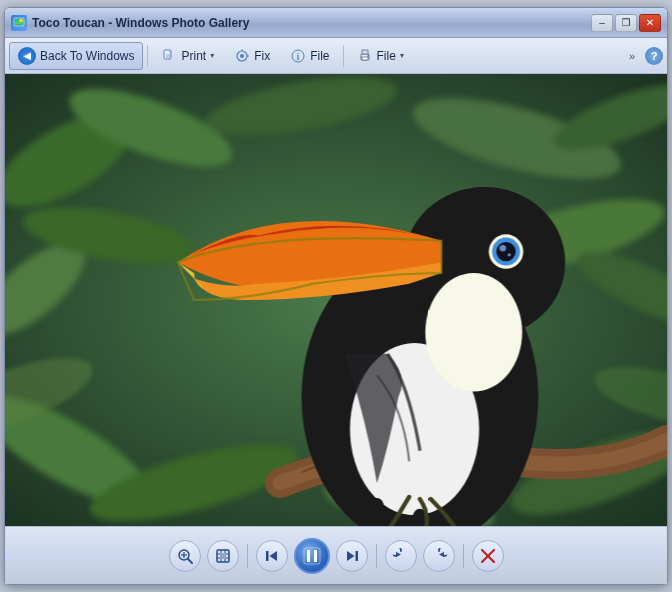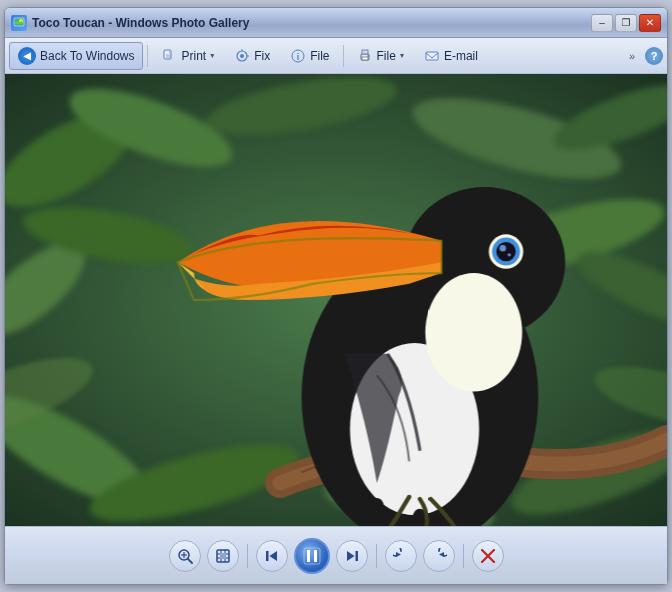--- a/index.html
+++ b/index.html
@@ -272,29 +272,20 @@
         <svg width="14" height="14" viewBox="0 0 14 14">
           <rect x="3" y="5" width="8" height="6" rx="1" fill="#e8e8e8" stroke="#607090" stroke-width="1"></rect>
           <rect x="4" y="1" width="6" height="4" fill="#d0d8f0" stroke="#607090" stroke-width="0.8"></rect>
           <rect x="4" y="8" width="6" height="3" fill="white" stroke="#607090" stroke-width="0.8"></rect>
           <circle cx="10" cy="7" r="0.7" fill="#2060c0"></circle>
         </svg>
       </div>
       <span>File</span>
       <span class="chevron-small">▾</span>
     </button>
-    <button class="toolbar-btn">
-      <div class="toolbar-icon">
-        <svg width="14" height="14" viewBox="0 0 14 14">
-          <rect x="1" y="3" width="12" height="8" rx="1" fill="#e8f0ff" stroke="#6080c0" stroke-width="1"></rect>
-          <path d="M1 4 l6 5 6-5" fill="none" stroke="#6080c0" stroke-width="1"></path>
-        </svg>
-      </div>
-      <span>E-mail</span>
-    </button>
     <div style="flex:1"></div>
     <div class="toolbar-overflow">»</div>
     <div class="toolbar-help">?</div>
   </div>
 
   <div class="photo-area">
     <svg class="photo-canvas" viewBox="0 0 664 420" preserveAspectRatio="xMidYMid slice">
       <defs>
         <radialGradient id="bgGrad" cx="50%" cy="50%" r="70%">
           <stop offset="0%" stop-color="#4a7a4a"></stop>

